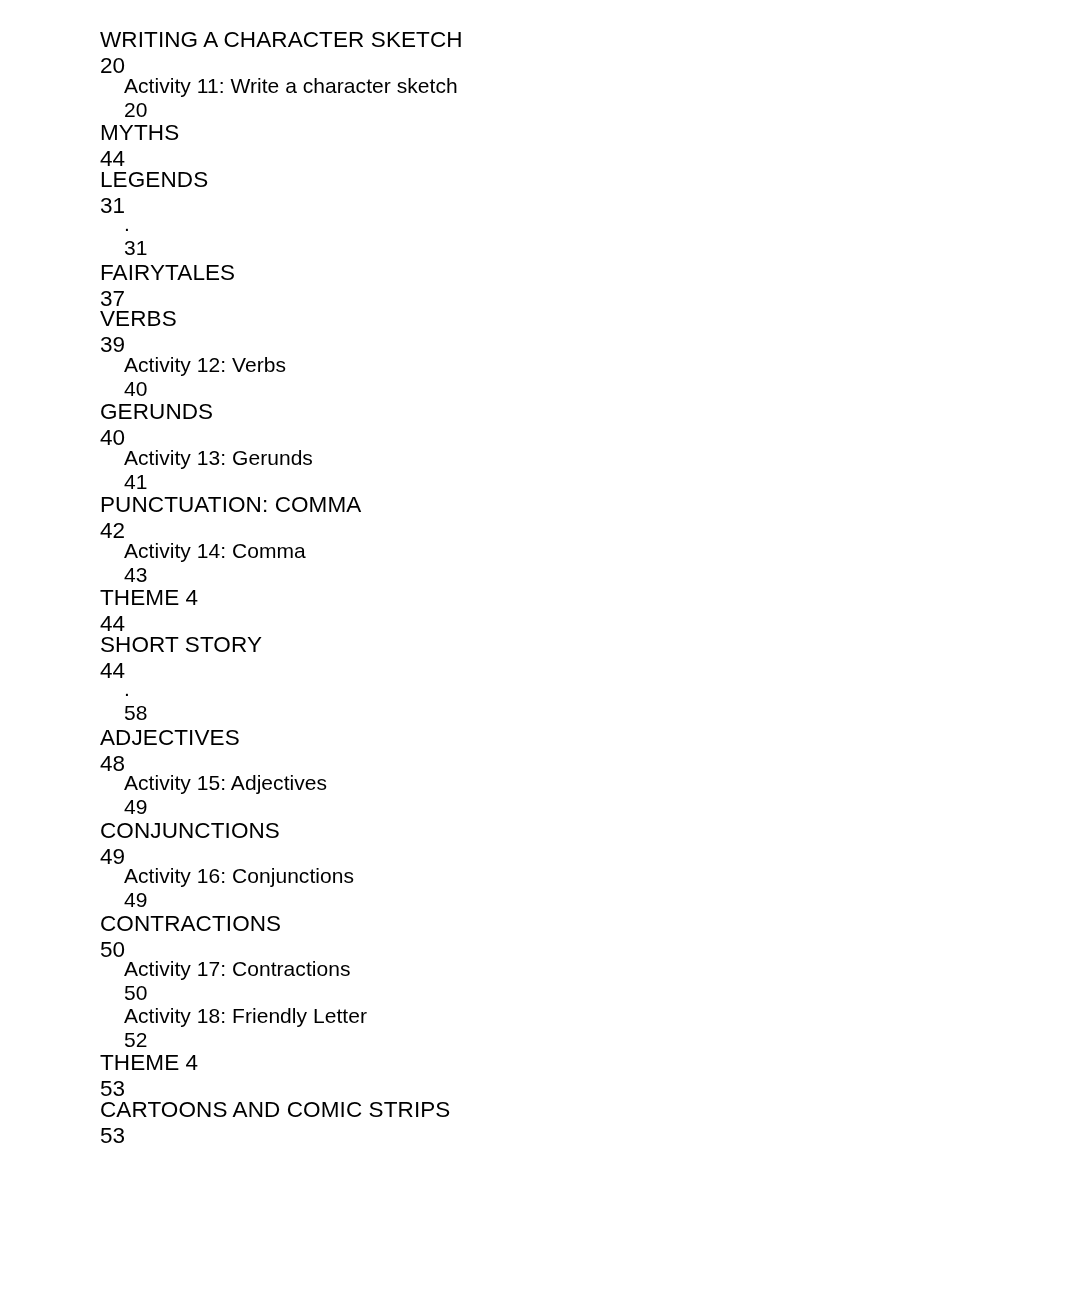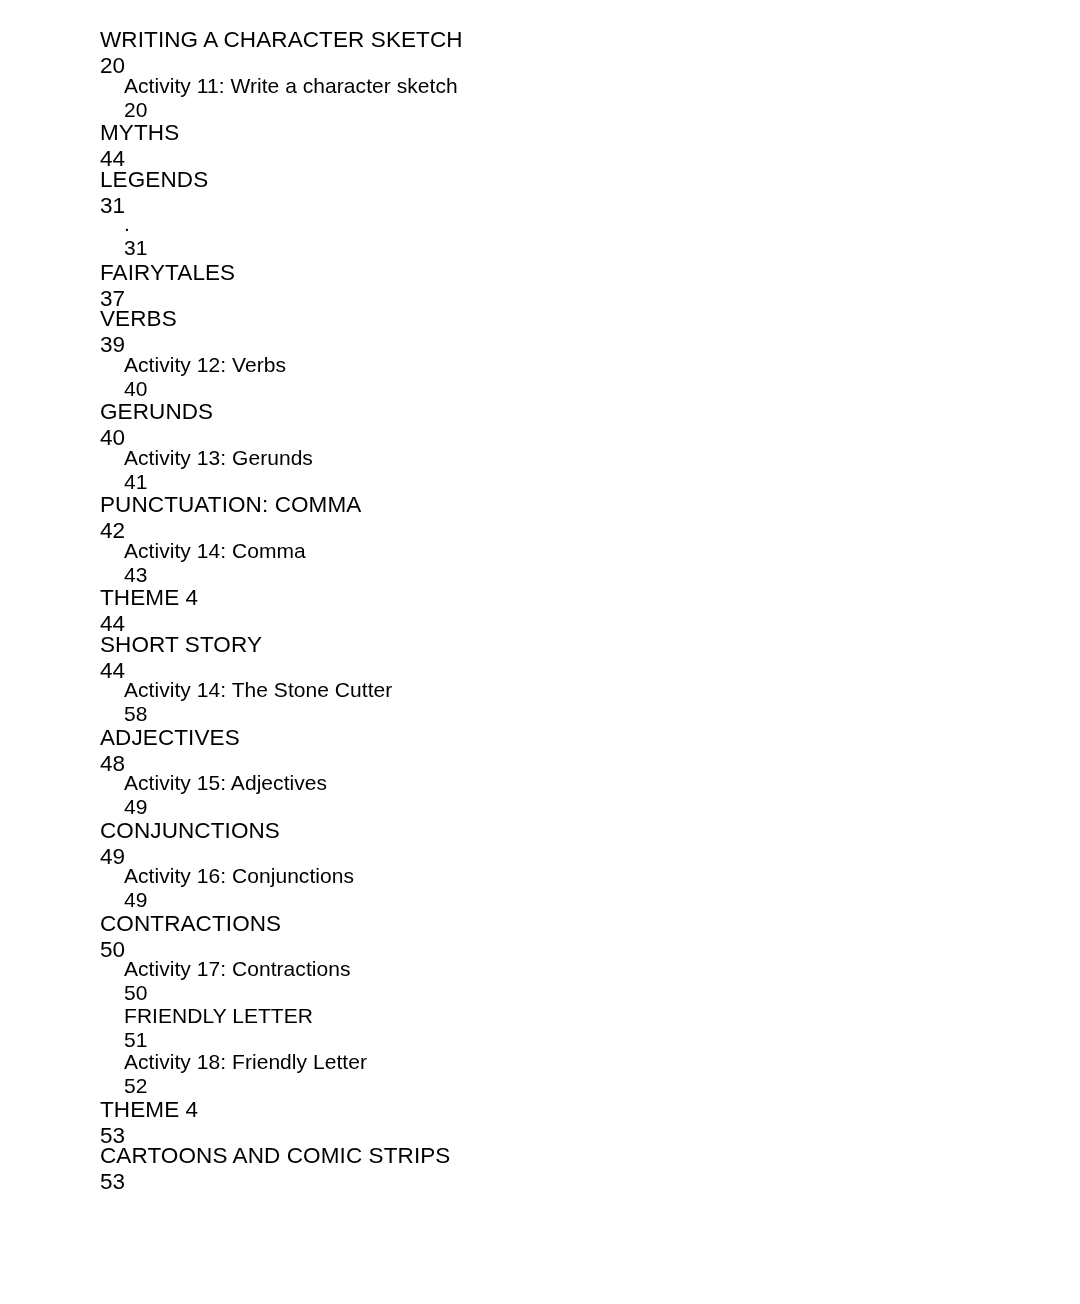--- a/index.html
+++ b/index.html
@@ -164,21 +164,20 @@
         <span class="toc-title">THEME 4</span>
         <span class="toc-leader"></span>
         <span class="toc-page-num">44</span>
       </li>
       <li class="toc-entry level-1 gap">
         <span class="toc-title">SHORT STORY</span>
         <span class="toc-leader"></span>
         <span class="toc-page-num">44</span>
       </li>
       <li class="toc-entry level-2">
-        <span class="toc-title">Activity 14: The Stone Cutter</span>
         <span class="toc-leader"></span>
         <span class="toc-page-num">58</span>
       </li>
       <li class="toc-entry level-1">
         <span class="toc-title">ADJECTIVES</span>
         <span class="toc-leader"></span>
         <span class="toc-page-num">48</span>
       </li>
       <li class="toc-entry level-2">
         <span class="toc-title">Activity 15: Adjectives</span>
@@ -197,25 +196,20 @@
       </li>
       <li class="toc-entry level-1 gap">
         <span class="toc-title">CONTRACTIONS</span>
         <span class="toc-leader"></span>
         <span class="toc-page-num">50</span>
       </li>
       <li class="toc-entry level-2">
         <span class="toc-title">Activity 17: Contractions</span>
         <span class="toc-leader"></span>
         <span class="toc-page-num">50</span>
-      </li>
-      <li class="toc-entry level-2">
-        <span class="toc-title">FRIENDLY LETTER</span>
-        <span class="toc-leader"></span>
-        <span class="toc-page-num">51</span>
       </li>
       <li class="toc-entry level-2 gap">
         <span class="toc-title">Activity 18: Friendly Letter</span>
         <span class="toc-leader"></span>
         <span class="toc-page-num">52</span>
       </li>
       <li class="toc-entry level-1 gap">
         <span class="toc-title">THEME 4</span>
         <span class="toc-leader"></span>
         <span class="toc-page-num">53</span>

